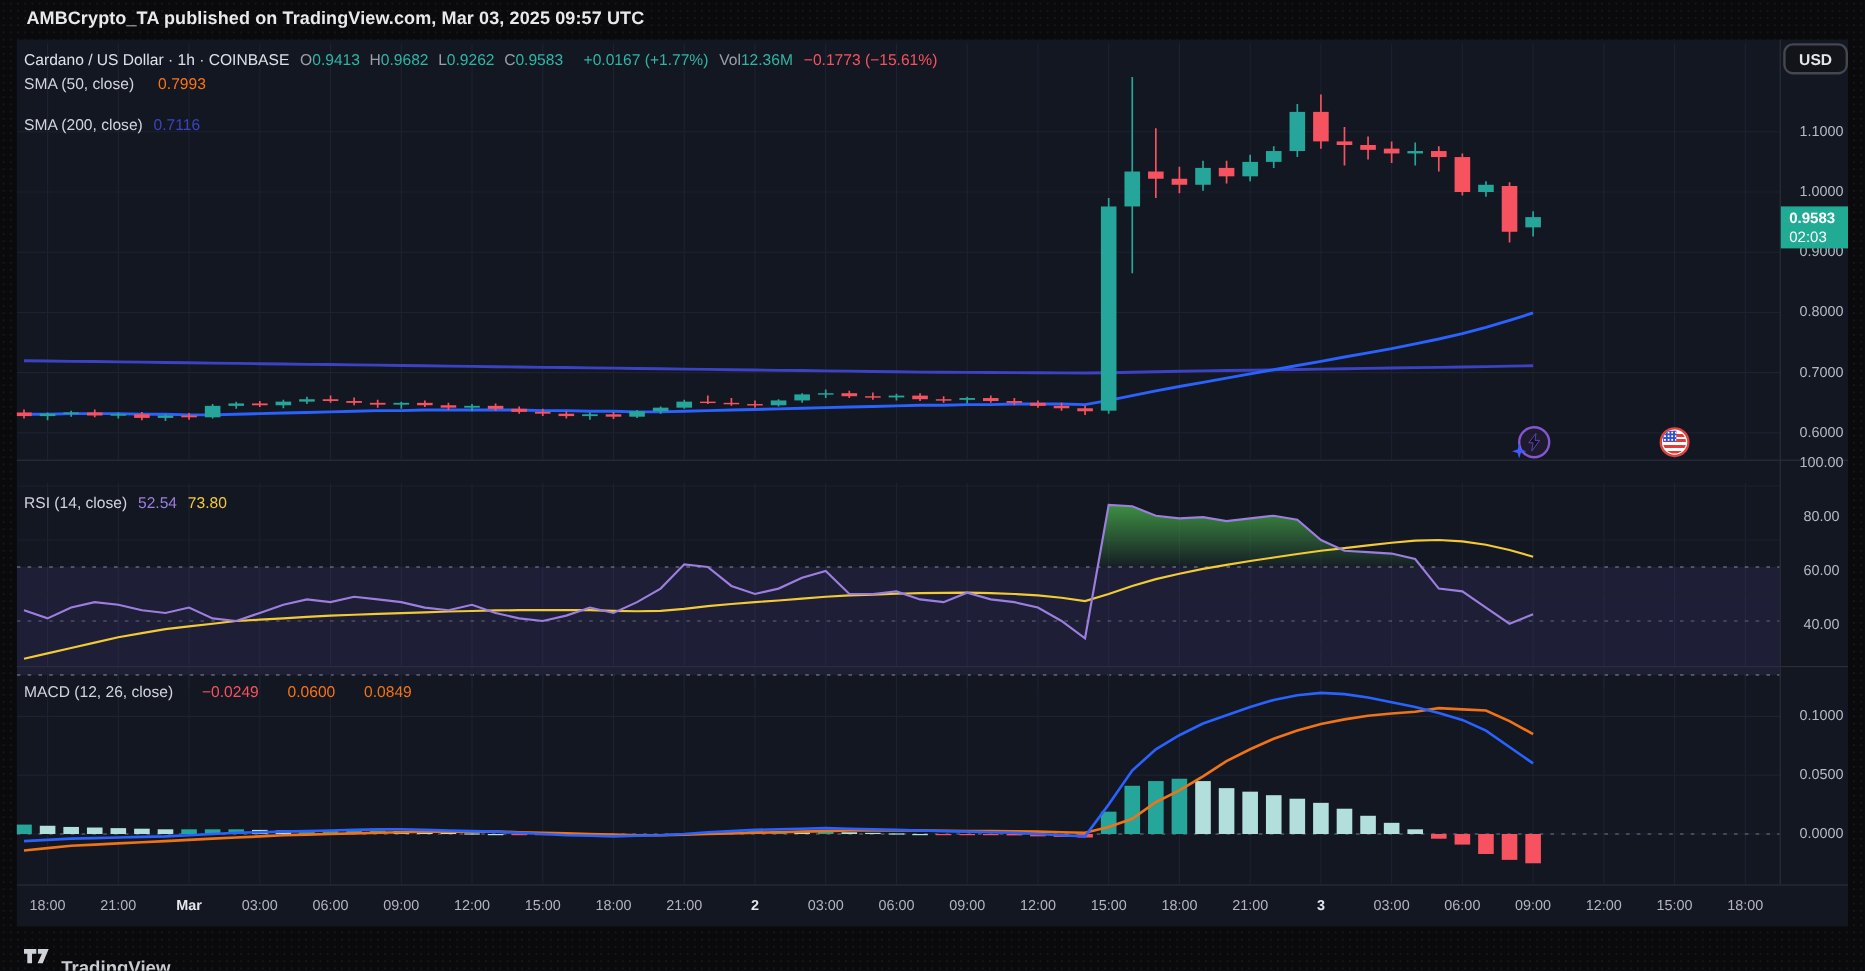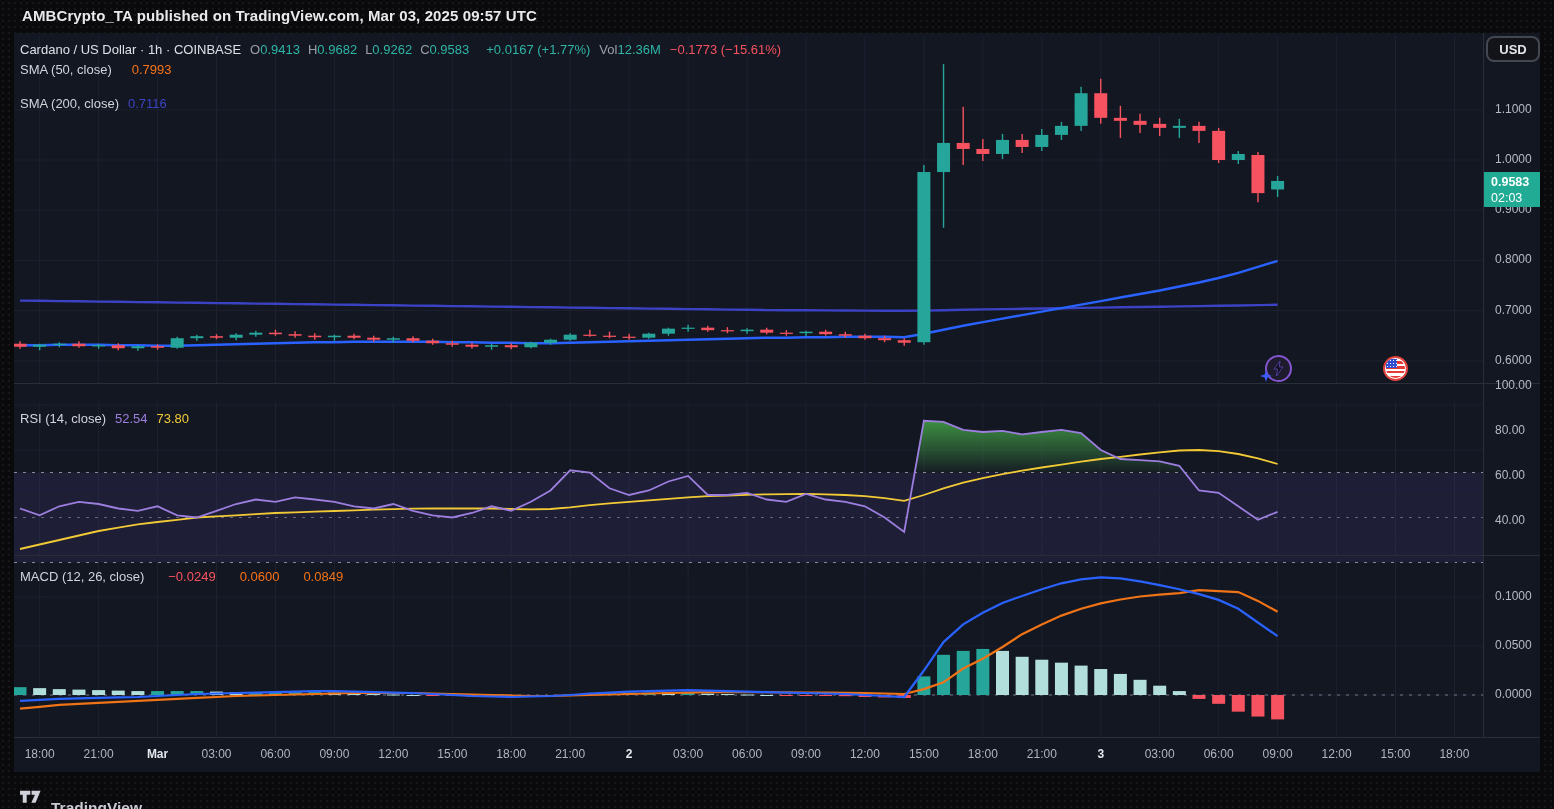--- a/index.html
+++ b/index.html
@@ -37,21 +37,21 @@
   .lg-red { color:#f7525f; }
   .lg-blue { color:#f97316; }
   .lg-blue2 { color:#3b43c4; }
   .lg-purple { color:#9c7ede; }
   .lg-yellow { color:#f2ca36; }
   .lg-orange { color:#ef7317; }
   .lg-white { color:#d1d4dc; }
   .pair { display:inline-flex; gap:0; }
 
   .axis-label { position:absolute; left:1481px; width:46px; font-size:12px;
-    color:#b6bac3; z-index:4; }
+    color:#b6bac3; z-index:4;text-align:center; }
   .time-label { position:absolute; font-size:12px; color:#b2b5be; width:44px;
     text-align:center; top:10px; }
   .time-label.bold { color:#e3e6ea; font-weight:700; }
 
   #usd-button { position:absolute; left:1472px; top:3px; width:54px; height:26px;
     background:#121419; border:2px solid #43474f; border-radius:8px;
     color:#e4e5e8; font-size:13px; font-weight:700; display:flex;
     align-items:center; justify-content:center; z-index:6; }
 
   #price-badge { position:absolute; left:1470px; top:139px; width:56px; height:35px;

